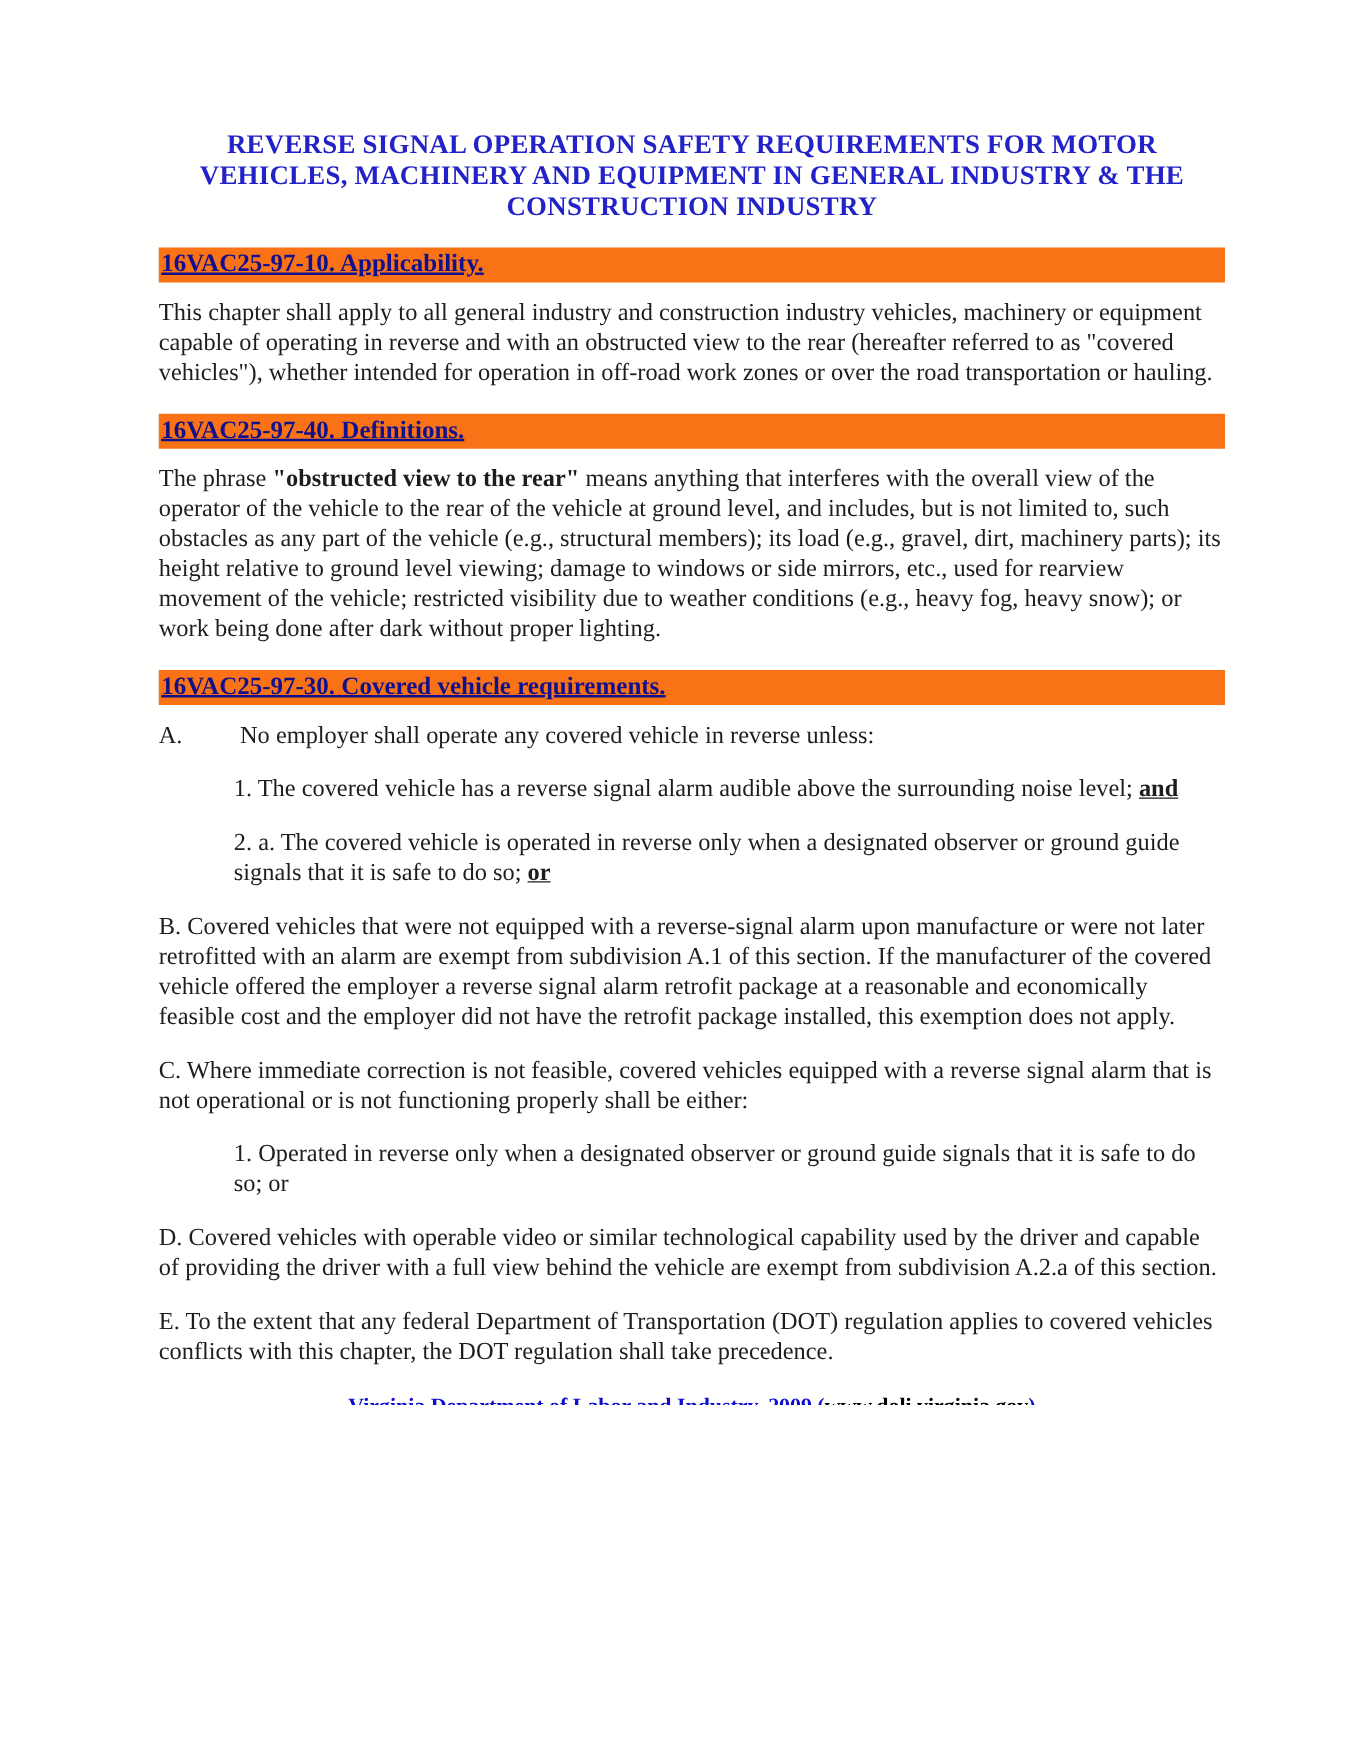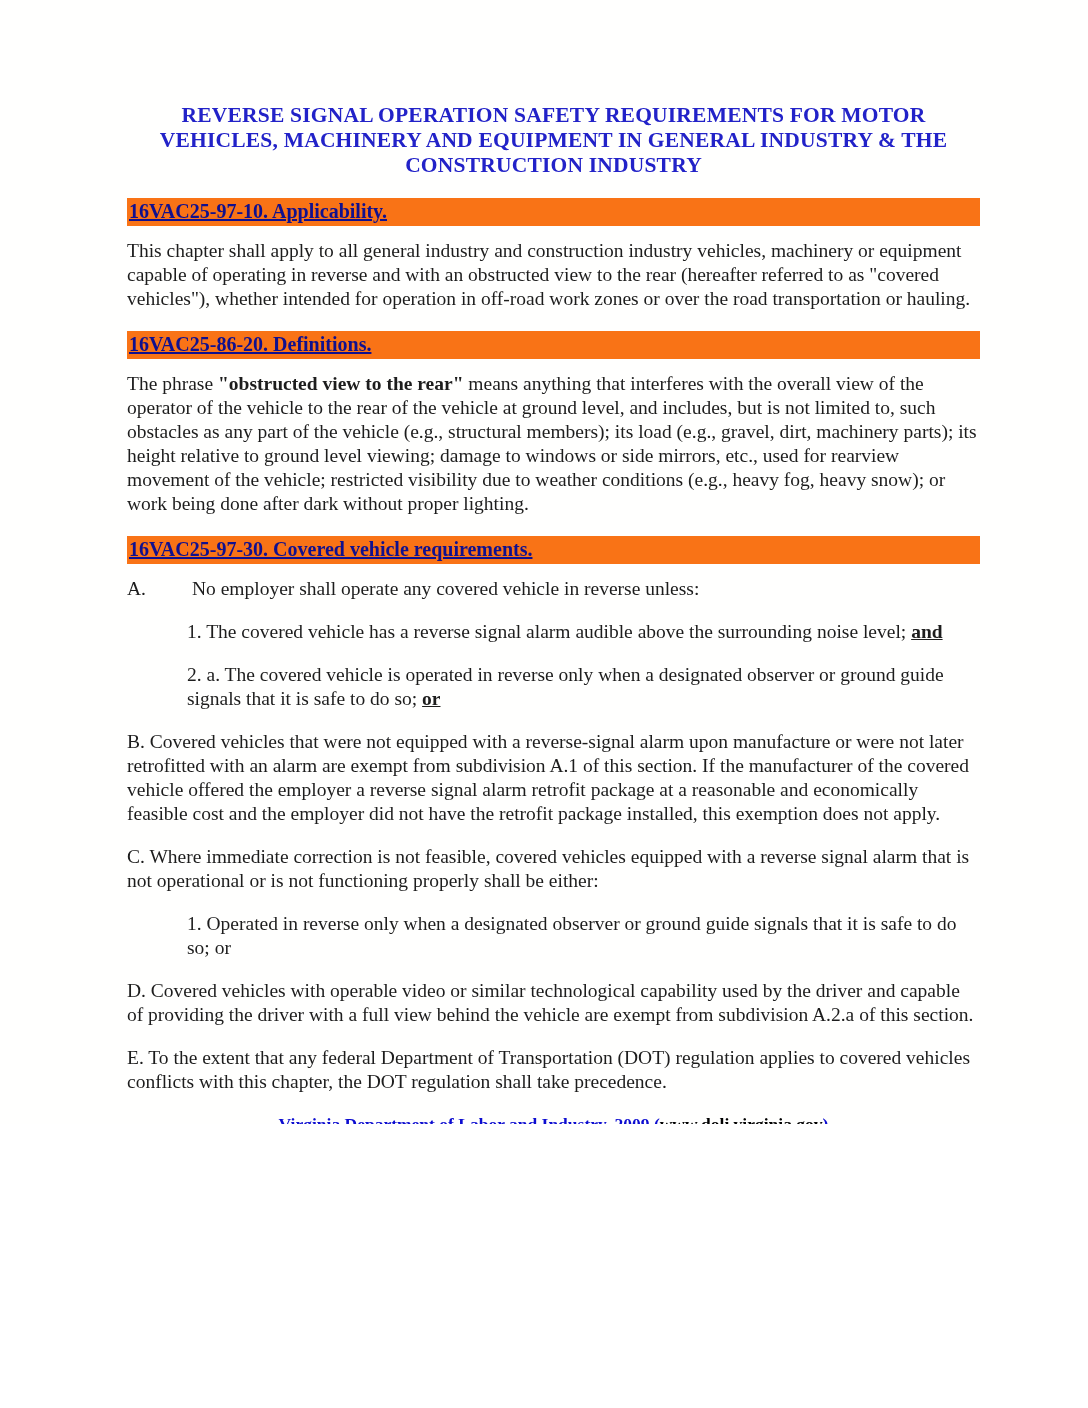--- a/index.html
+++ b/index.html
@@ -89,21 +89,21 @@
       <div>CONSTRUCTION INDUSTRY</div>
     </div>
 
     <div class="section-heading">
       <span class="ht">16VAC25-97-10. Applicability.</span>
     </div>
 
     <p class="para">This chapter shall apply to all general industry and construction industry vehicles, machinery or equipment capable of operating in reverse and with an obstructed view to the rear (hereafter referred to as "covered vehicles"), whether intended for operation in off-road work zones or over the road transportation or hauling.</p>
 
     <div class="section-heading">
-      <span class="ht">16VAC25-86-20. Definitions.</span>
+      <span class="ht">16VAC25-97-40. Definitions.</span>
     </div>
 
     <p class="para"><span>The phrase </span><span class="b">"obstructed view to the rear"</span><span> means anything that interferes with the overall view of the operator of the vehicle to the rear of the vehicle at ground level, and includes, but is not limited to, such obstacles as any part of the vehicle (e.g., structural members); its load (e.g., gravel, dirt, machinery parts); its height relative to ground level viewing; damage to windows or side mirrors, etc., used for rearview movement of the vehicle; restricted visibility due to weather conditions (e.g., heavy fog, heavy snow); or work being done after dark without proper lighting.</span></p>
 
     <div class="section-heading">
       <span class="ht">16VAC25-97-30. Covered vehicle requirements.</span>
     </div>
 
     <div class="item-row">
       <span class="item-label">A.</span>

